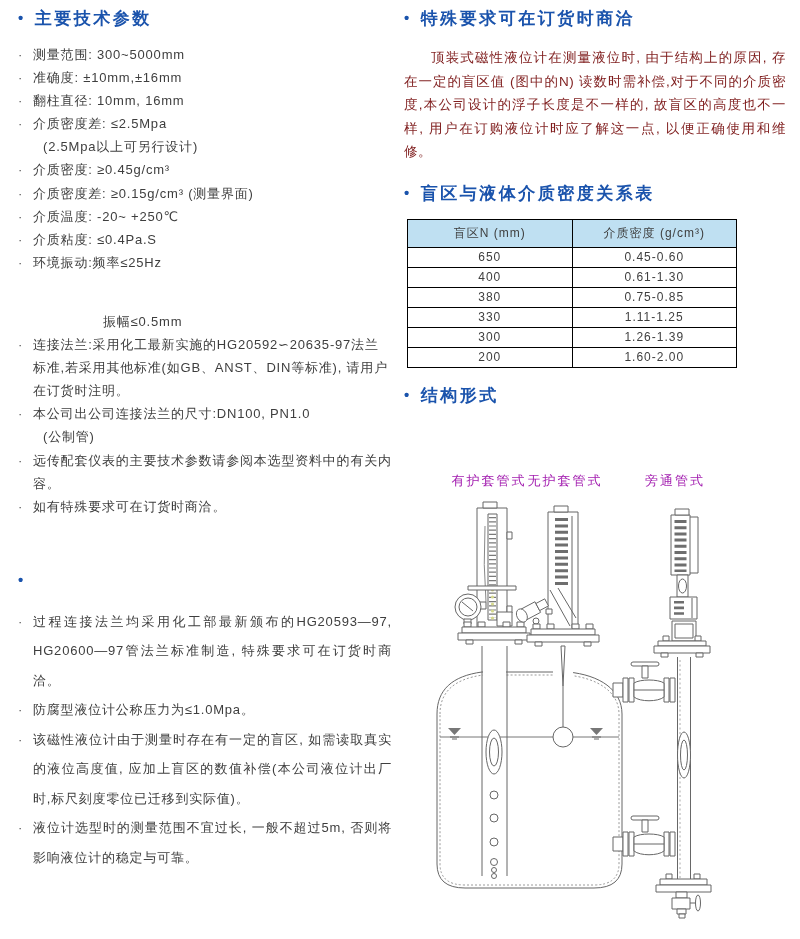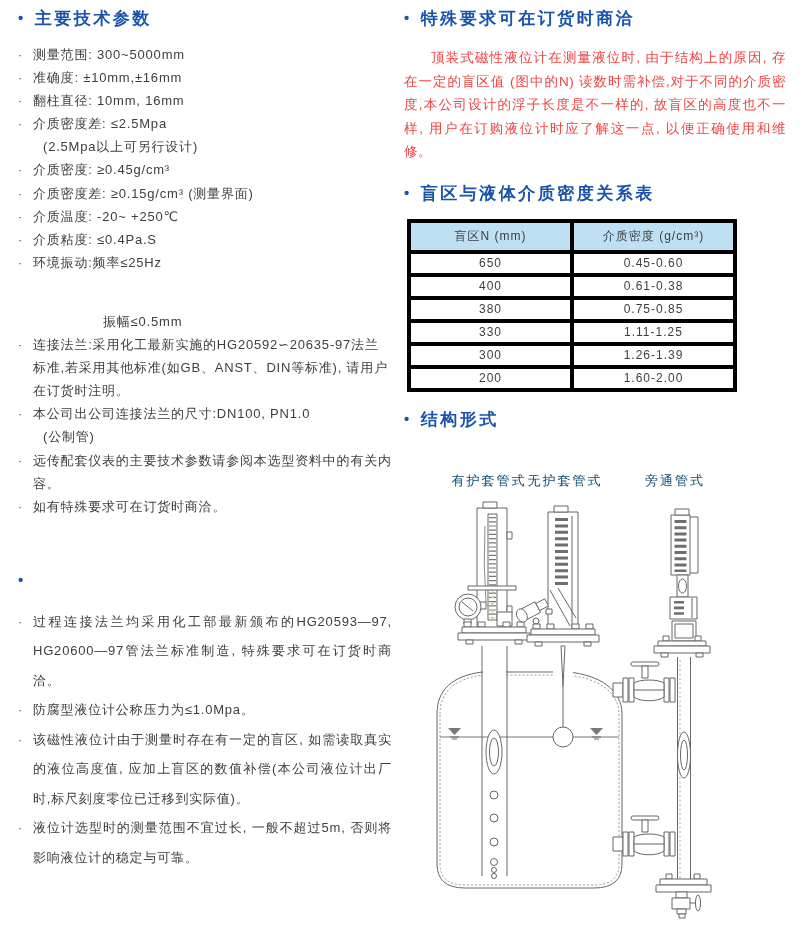--- a/index.html
+++ b/index.html
@@ -14,30 +14,30 @@
   .list{margin-top:11px;}
   .item{display:flex;font-size:13px;line-height:23.1px;letter-spacing:0.8px;color:#3e3e3e;}
   .item .b{width:15px;flex:none;color:#555;}
   .item .t{flex:1;}
   .item.cont .t{padding-left:10px;}
   .item.cont2 .t{padding-left:70px;margin-top:36px;}
   .sec2{margin-top:50px;}
   .list2{margin-top:13px;}
   .list2 .item{line-height:29.5px;text-align:justify;}
   .para{margin:14px 0 0 0;font-size:13.5px;line-height:23.5px;letter-spacing:0.6px;
-        text-align:justify;text-indent:2em;color:#ef4444;width:382px;}
+        text-align:justify;text-indent:2em;color:#7f1d1d;width:382px;}
   .tsec{margin-top:17px;}
   .btable{margin-top:12px;margin-left:3px;border-collapse:collapse;width:330px;
           font-size:12px;color:#3e3e3e;letter-spacing:1px;}
-  .btable th,.btable td{border:4px solid #000000;text-align:center;font-weight:normal;}
+  .btable th,.btable td{border:1px solid #000000;text-align:center;font-weight:normal;}
   .btable th{background:#bfe0f2;height:25px;}
   .btable td{height:17px;}
   .ssec{margin-top:15px;}
   .dlabel{position:absolute;top:472px;width:110px;text-align:center;font-size:13px;
-          letter-spacing:2px;color:#0c4a6e;}
+          letter-spacing:2px;color:#a21caf;}
   .diagram{position:absolute;left:400px;top:490px;}
   .diagram *{vector-effect:non-scaling-stroke;}
 </style>
 </head>
 <body>
 
 <div class="page">
 
   <div class="col col-left">
     <div class="sec-title">
@@ -152,21 +152,21 @@
           <th>介质密度 (g/cm³)</th>
         </tr>
       </thead>
       <tbody>
         <tr>
             <td>650</td>
             <td>0.45-0.60</td>
           </tr>
         <tr>
             <td>400</td>
-            <td>0.61-0.38</td>
+            <td>0.61-1.30</td>
           </tr>
         <tr>
             <td>380</td>
             <td>0.75-0.85</td>
           </tr>
         <tr>
             <td>330</td>
             <td>1.11-1.25</td>
           </tr>
         <tr>

